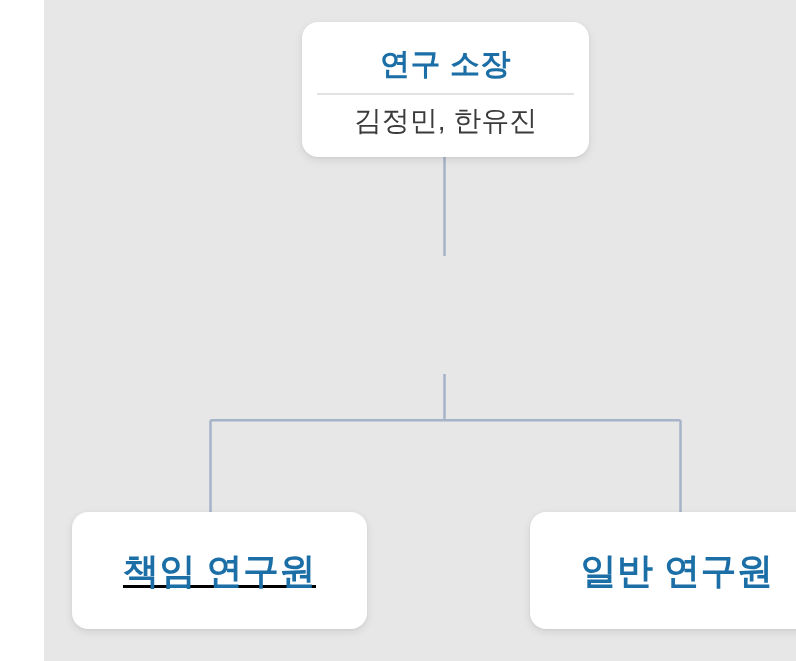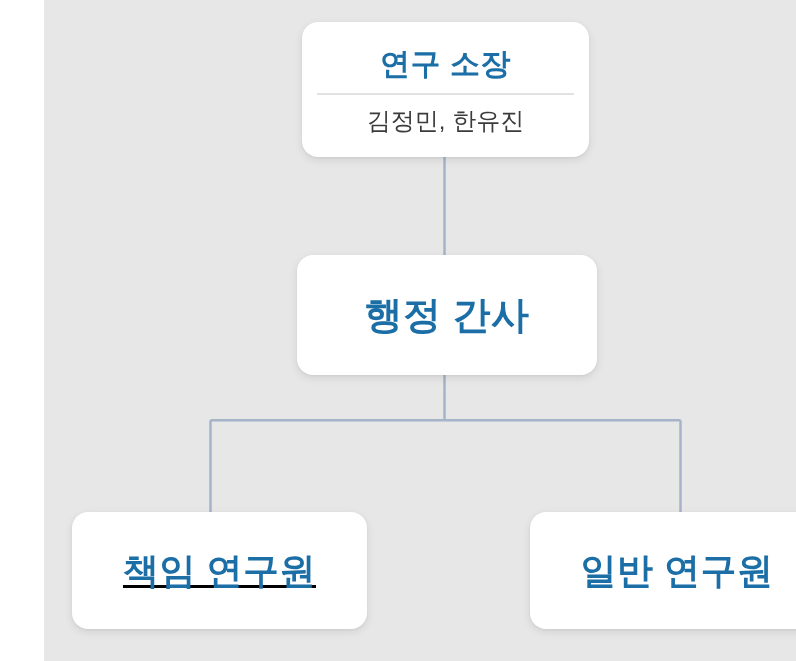--- a/index.html
+++ b/index.html
@@ -41,21 +41,21 @@
   .node-director { left: 258px; top: 22px; width: 287px; height: 135px; }
   .node-director .node-title { font-size: 30px; line-height: 38px; }
   .node-divider {
     width: calc(100% - 30px);
     height: 2px;
     background: var(--divider-gray, #e2e2e2);
     margin: 10px 0 12px 0;
   }
   .node-members {
     color: var(--member-text, #3b3b3b);
-    font-size: 24px;
+    font-size: 28px;
     line-height: 28px;
     text-align: center;
   }
   .node-admin { left: 253px; top: 255px; width: 300px; height: 120px; }
   .node-admin .node-title { font-size: 38px; line-height: 44px; }
   .node-senior { left: 28px; top: 512px; width: 295px; height: 117px; text-decoration: underline; }
   .node-general { left: 486px; top: 512px; width: 294px; height: 117px; }
   .node-senior .node-title, .node-general .node-title { font-size: 36px; line-height: 42px; }
 </style>
 </head>
@@ -67,23 +67,20 @@
     <line x1="400.5" y1="157" x2="400.5" y2="256" stroke="#a6b4c9" stroke-width="2.5"></line>
     <path d="M400.5 374 L400.5 420.25 M166.5 420.25 L636.5 420.25 M166.5 420.25 L166.5 513 M636.5 420.25 L636.5 513" fill="none" stroke="#a6b4c9" stroke-width="2.5"></path>
   </svg>
 
   <div class="node node-director">
     <div class="node-title">연구 소장</div>
     <div class="node-divider"></div>
     <div class="node-members">김정민, 한유진</div>
   </div>
 
-  <div class="node node-admin">
-    <div class="node-title">행정 간사</div>
-  </div>
 
   <div class="node node-senior">
     <div class="node-title">책임 연구원</div>
   </div>
 
   <div class="node node-general">
     <div class="node-title">일반 연구원</div>
   </div>
 
 </div>

